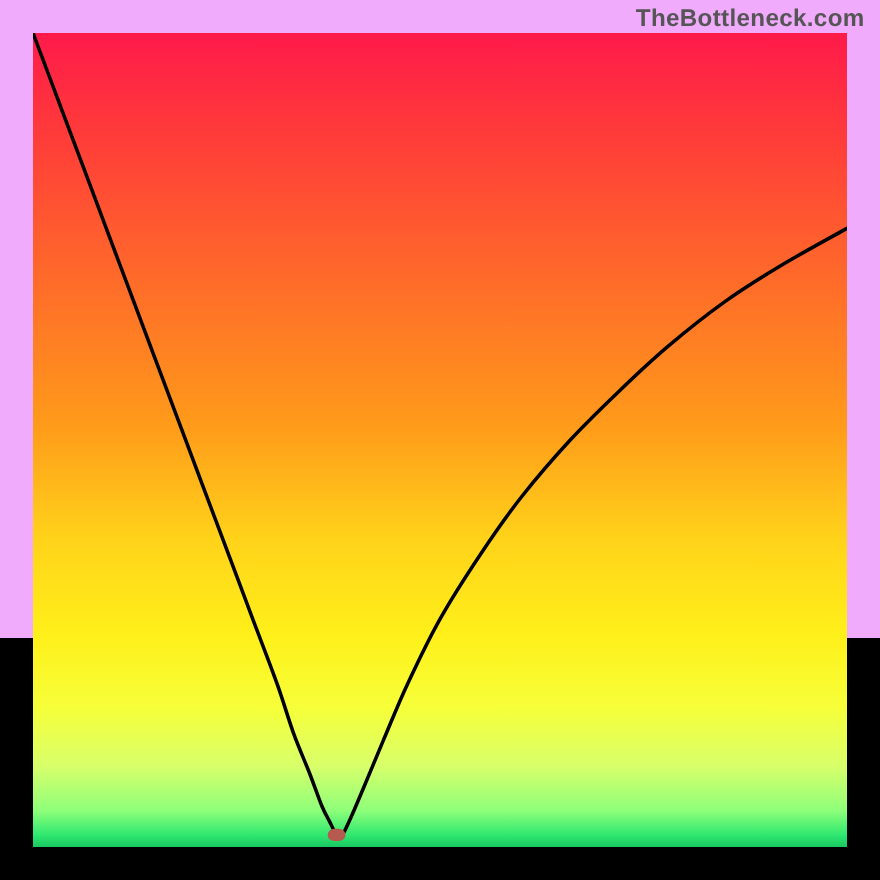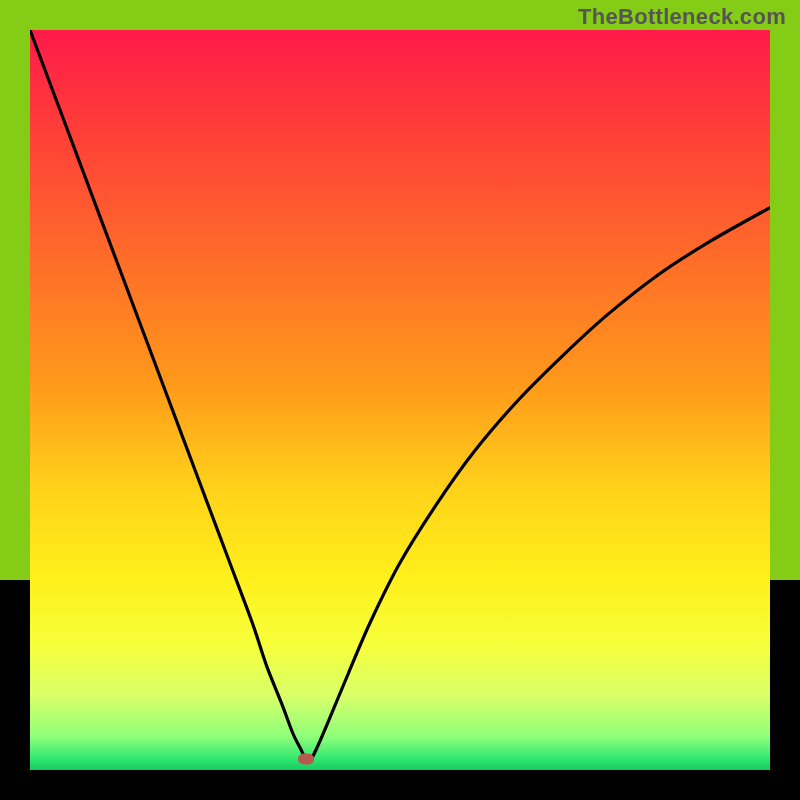--- a/index.html
+++ b/index.html
@@ -8,21 +8,21 @@
     width: 800px;
     height: 800px;
     background: #000;
     font-family: Arial, Helvetica, sans-serif;
     overflow: hidden;
   }
   .frame {
     position: relative;
     width: 800px;
     height: 580px;
-    background: #84cc16;
+    background: #f0abfc;
   }
   .watermark {
     position: absolute;
     top: 4px;
     right: 14px;
     color: #555;
     font-size: 22px;
     font-weight: 600;
     letter-spacing: 0.3px;
     user-select: none;

